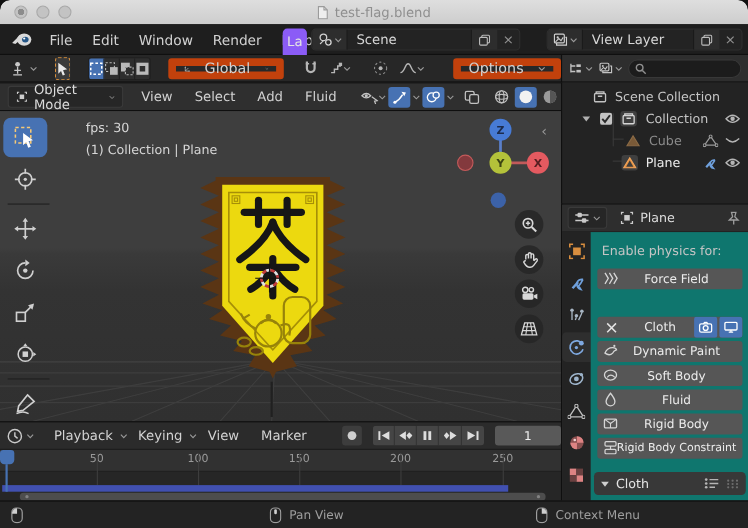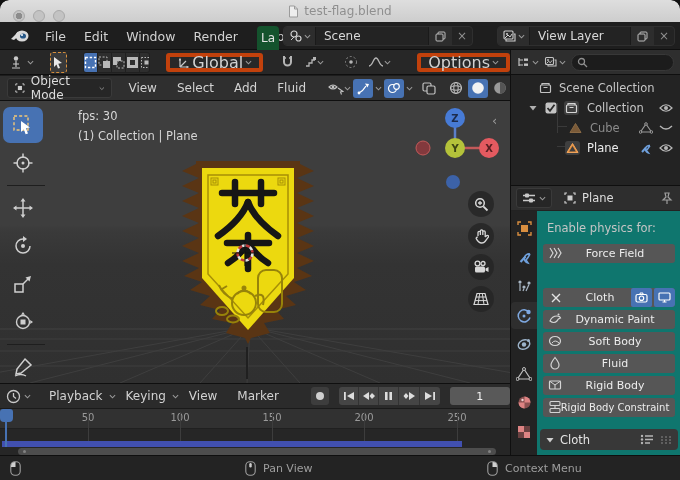--- a/index.html
+++ b/index.html
@@ -5,44 +5,44 @@
   *{box-sizing:border-box;margin:0;padding:0}
   html,body{width:680px;height:480px;overflow:hidden;background:#111;
     font-family:"DejaVu Sans","Liberation Sans",sans-serif;}
   .window{position:absolute;inset:0;background:#1d1d1d;border-radius:9px 9px 0 0;overflow:hidden}
   .abs{position:absolute}
   .r{display:flex;align-items:center}
   svg{display:block}
 
   
   .titlebar{position:absolute;left:0;top:0;width:680px;height:22px;background:linear-gradient(#dedede,#cdcdcd);
-    border-radius:9px 9px 0 0;display:flex;align-items:flex-end}
+    border-radius:9px 9px 0 0;display:flex;align-items:center}
   .tl{width:12px;height:12px;border-radius:50%;background:#c3c3c3;border:1px solid #a9a9a9;margin-right:8px}
   .tl.first{background:radial-gradient(circle at 50% 50%, #8c8c8c 0 3px, #c3c3c3 3px)}
   .title-group{position:absolute;left:0;right:0;top:0;height:22px;display:flex;align-items:center;justify-content:center;gap:5px;pointer-events:none}
   .title-text{font-size:12px;color:#8f8f8f}
 
   
   .topbar{position:absolute;left:0;top:22px;width:680px;height:28px;background:#1e1e1e;border-bottom:1px solid #0f0f0f}
   .menu-item{font-size:12.5px;color:#d2d2d2;padding:0 9px;height:28px;display:flex;align-items:center}
-  .ws-tab{position:absolute;left:257px;top:4px;width:22px;height:24px;background:#14532d;border-radius:4px 4px 0 0;
+  .ws-tab{position:absolute;left:257px;top:4px;width:22px;height:24px;background:#8b5cf6;border-radius:4px 4px 0 0;
     color:#e3e3e3;font-size:12px;display:flex;align-items:center;justify-content:center;overflow:hidden}
   .id-group{position:absolute;top:4px;height:20px;display:flex;align-items:center;background:#232323;border:1px solid #2f2f2f;border-radius:4px;overflow:hidden}
   .id-icon-btn{width:32px;height:20px;background:#2d2d2d;display:flex;align-items:center;justify-content:center;gap:2px;border-right:1px solid #1a1a1a}
   .id-field{flex:1;font-size:12px;color:#d8d8d8;padding:0 8px}
   .id-copy{width:24px;height:20px;display:flex;align-items:center;justify-content:center;background:#2d2d2d;border-left:1px solid #1a1a1a}
   .id-x{width:20px;height:20px;display:flex;align-items:center;justify-content:center;color:#8f8f8f;font-size:12px}
 
   
   .toolsettings{position:absolute;left:0;top:50px;width:510px;height:25px;background:#272727;border-bottom:1px solid #0f0f0f;display:flex;align-items:center}
   .ts-btn{height:19px;border-radius:3px;display:flex;align-items:center;justify-content:center;padding:0 4px}
   .active-tool{width:26px;height:21px;background:#3a3a3a;border:1px dashed #d8903c;border-radius:3px;display:flex;align-items:center;justify-content:center}
   .selmode{width:21px;height:19px;background:#2e2e2e;border-right:1px solid #202020;display:flex;align-items:center;justify-content:center}
   .selmode.on{background:#4772b3}
-  .dd{background:#282828;border:4px solid #c2410c;border-radius:3px;height:19px;display:flex;align-items:center;gap:2px;padding:0 7px;color:#d2d2d2;font-size:16px}
+  .dd{background:#282828;border:7px solid #c2410c;border-radius:3px;height:19px;display:flex;align-items:center;gap:13px;padding:0 7px;color:#d2d2d2;font-size:13px}
 
   
   .vph{position:absolute;left:0;top:76px;width:510px;height:25px;background:#2f2f2f;border-bottom:1px solid #0f0f0f;display:flex;align-items:center}
   .vph .menu-item{font-size:12px;height:25px;padding:0 10px}
   .mode-dd{background:#262626;border:1px solid #3a3a3a;border-radius:3px;height:20px;display:flex;align-items:center;gap:6px;padding:0 7px;margin-left:7px;color:#dcdcdc;font-size:12px}
   .hbtn{width:20px;height:19px;display:flex;align-items:center;justify-content:center;border-radius:3px}
   .hbtn.on{background:#4772b3}
 
   
   .outliner-header{position:absolute;left:510px;top:50px;width:170px;height:25px;background:#2e2e2e;border-bottom:1px solid #0f0f0f;border-left:1px solid #0f0f0f;display:flex;align-items:center;padding-left:6px;gap:5px}

